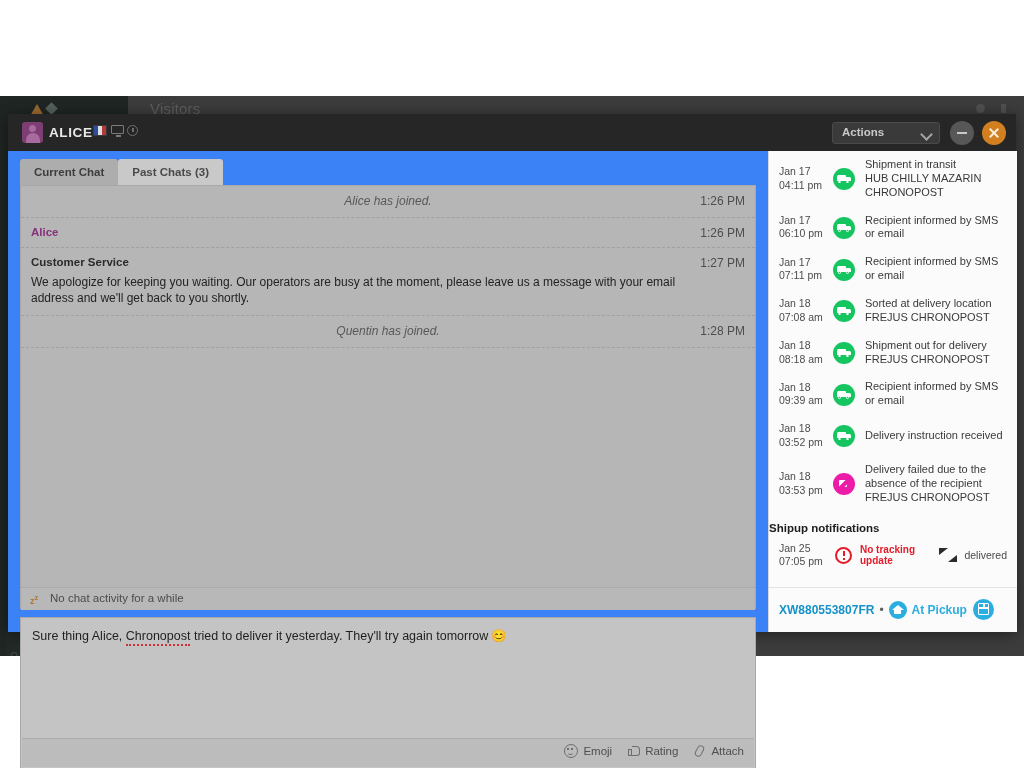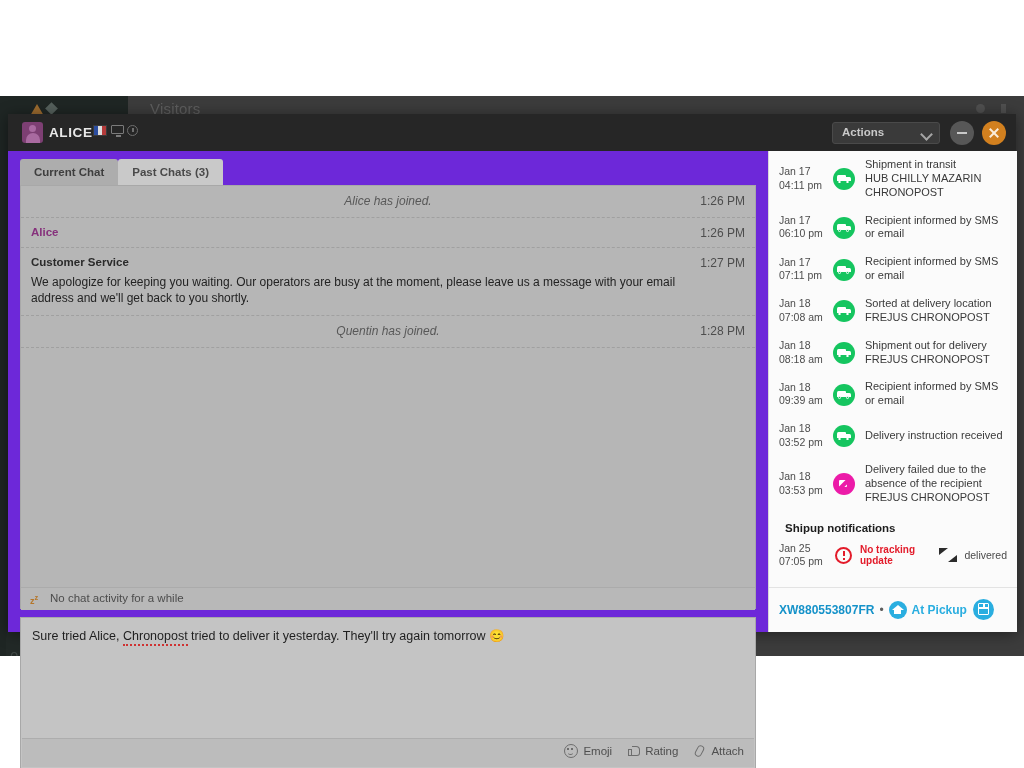--- a/index.html
+++ b/index.html
@@ -45,21 +45,21 @@
   .actions .lbl{position:absolute;left:9px;top:3px;font-size:11.5px;font-weight:bold;color:#c9c9c9;}
   .actions .cv{position:absolute;right:8px;top:7px;width:7px;height:7px;border-right:2px solid #a5a5a5;border-bottom:2px solid #a5a5a5;transform:rotate(45deg);}
   .btn-min{position:absolute;right:42px;top:7px;width:24px;height:24px;border-radius:50%;background:#575757;cursor:pointer;}
   .btn-min:after{content:"";position:absolute;left:7px;top:11px;width:10px;height:2px;background:#c9c9c9;}
   .btn-close{position:absolute;right:10px;top:7px;width:24px;height:24px;border-radius:50%;background:#d2801f;cursor:pointer;}
   .btn-close .x1,.btn-close .x2{position:absolute;left:6px;top:11px;width:12px;height:2px;background:#fbeddb;}
   .btn-close .x1{transform:rotate(45deg);} .btn-close .x2{transform:rotate(-45deg);}
 
   
   .win-body{position:absolute;left:0;top:37px;width:1008px;height:481px;background:#bdbdbd;}
-  .chat-col{position:absolute;left:0;top:0;width:760px;height:481px;background:#6d28d9;}
+  .chat-col{position:absolute;left:0;top:0;width:760px;height:481px;background:#3b82f6;}
 
   .tabs{position:absolute;left:12px;top:8px;height:26px;display:flex;}
   .tab{height:26px;line-height:26px;padding:0 14px;font-size:11.5px;font-weight:bold;color:#4a4a4a;
        background:#c9c9c9;border-radius:3px 3px 0 0;cursor:pointer;}
   .tab.active{background:#adadad;color:#3e3e3e;}
 
   .transcript{position:absolute;left:12px;top:34px;width:736px;height:424px;background:#b6b6b6;border:1px solid #a8a8a8;box-sizing:border-box;overflow:hidden;}
   .ev{position:relative;padding:8px 10px 9px 10px;border-bottom:1px dashed #a0a0a0;}
   .ev .sys{text-align:center;font-style:italic;font-size:12px;color:#585858;}
   .ev .tm{position:absolute;right:10px;top:8px;font-size:12px;color:#4d4d4d;}
@@ -97,21 +97,21 @@
   .badge.pink{background:#ec1ba8;}
   .truck{position:absolute;left:4px;top:7px;width:14px;height:8px;}
   .truck .cab{position:absolute;left:0;top:0;width:9px;height:6px;background:#fff;border-radius:1.5px 1px 0 0;}
   .truck .bx{position:absolute;left:8.5px;top:2px;width:5.5px;height:4px;background:#fff;border-radius:0 1.5px 0 0;}
   .truck .w1,.truck .w2{position:absolute;top:5.5px;width:2.6px;height:2.6px;border-radius:50%;background:#15c55f;border:1px solid #fff;box-sizing:border-box;}
   .truck .w1{left:1px;} .truck .w2{left:9px;}
   .nodel{position:absolute;left:5px;top:5px;width:12px;height:12px;}
   .nodel .bx2{position:absolute;left:1px;top:2px;width:8px;height:7px;background:#fff;border-radius:1px;}
   .nodel .sl{position:absolute;left:-1px;top:5px;width:15px;height:2px;background:#ec1ba8;transform:rotate(-45deg);box-shadow:0 0 0 1px #ec1ba8;}
   .trow .ttl{flex:1;font-size:11px;color:#3a3a3a;line-height:1.26;}
-  .sechead{padding:10px 10px 4px 16px;font-size:11.5px;font-weight:bold;color:#1d1d1d;}
+  .sechead{padding:10px 10px 4px 0;font-size:11.5px;font-weight:bold;color:#1d1d1d;}
   .notif{position:relative;padding:4px 10px 8px 10px;display:flex;align-items:center;}
   .alert{flex:0 0 17px;width:17px;height:17px;border-radius:50%;border:2px solid #e31b2a;box-sizing:border-box;position:relative;margin:0 8px 0 6px;}
   .alert:before{content:"";position:absolute;left:5.5px;top:2.5px;width:2px;height:5px;background:#e31b2a;}
   .alert:after{content:"";position:absolute;left:5.5px;top:9px;width:2px;height:2px;background:#e31b2a;}
   .notif .ntxt{font-size:10px;font-weight:bold;color:#e31b2a;flex:1;}
   .zd{flex:0 0 18px;width:18px;height:14px;margin-right:7px;position:relative;}
   .zd .t1{position:absolute;left:0;top:0;width:0;height:0;border-left:9px solid #2b2b2b;border-bottom:7px solid transparent;}
   .zd .t2{position:absolute;right:0;bottom:0;width:0;height:0;border-right:9px solid #2b2b2b;border-top:7px solid transparent;}
   .notif .dl{font-size:10.5px;color:#4a4a4a;}
 
@@ -207,21 +207,21 @@
           </div>
           <div class="ev pad"></div>
         </div>
 
         <div class="noact">
           <div class="zz">z<sup>z</sup></div>
           <div class="lbl">No chat activity for a while</div>
         </div>
 
         <div class="composer">
-          <div class="draft"><span>Sure tried Alice, </span><span class="sp">Chronopost</span><span> tried to deliver it yesterday. They'll try again tomorrow </span><span>😊</span></div>
+          <div class="draft"><span>Sure thing Alice, </span><span class="sp">Chronopost</span><span> tried to deliver it yesterday. They'll try again tomorrow </span><span>😊</span></div>
           <div class="cbar">
             <div class="grp">
               <div class="citem">
                 <span class="ico-emoji"></span>
                 <span>Emoji</span>
               </div>
               <div class="citem">
                 <span class="ico-thumb"></span>
                 <span>Rating</span>
               </div>

